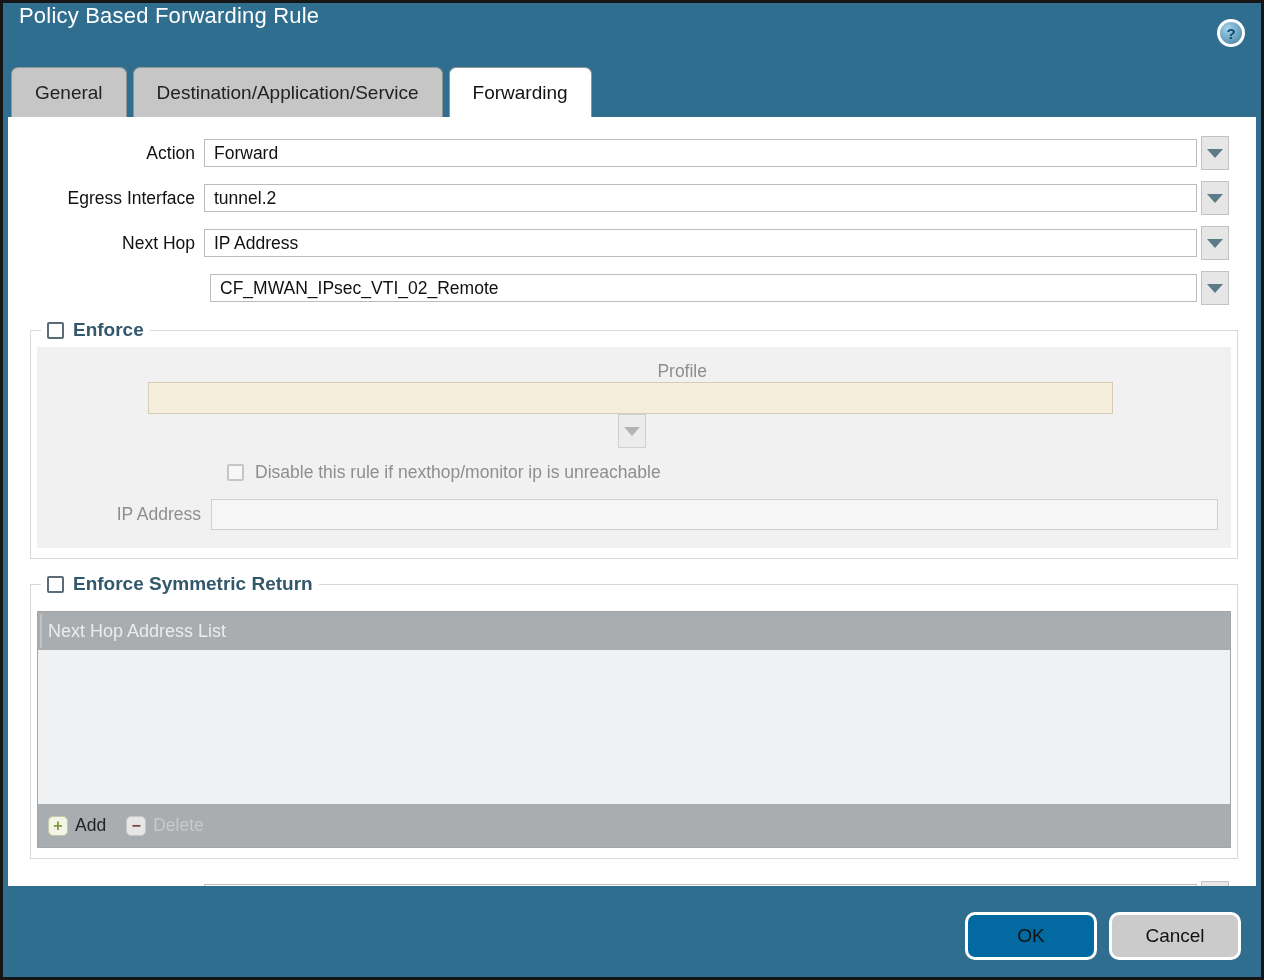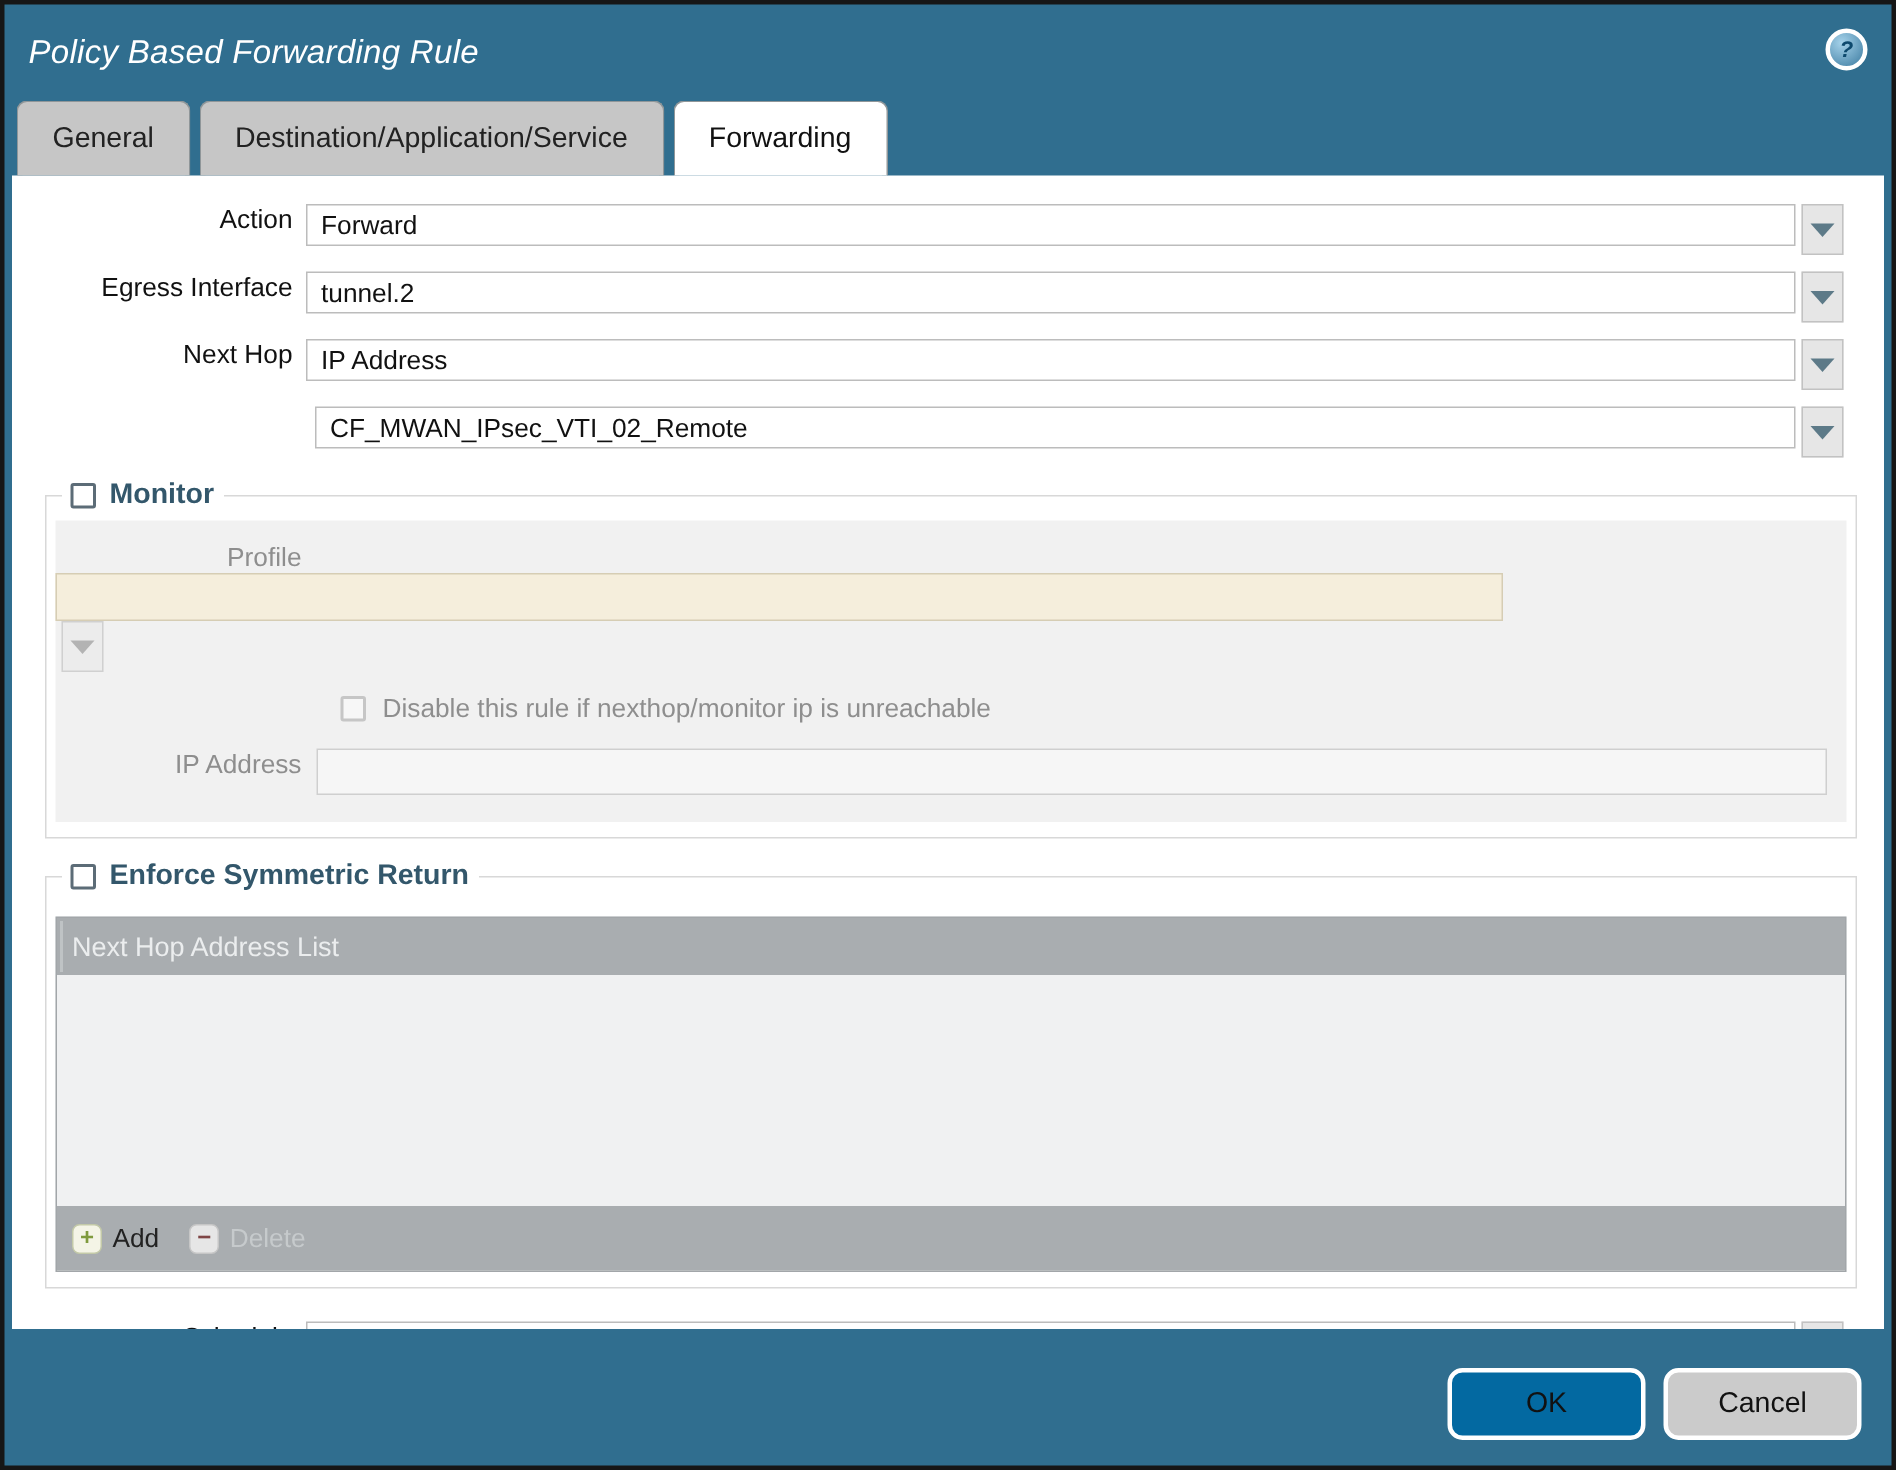--- a/index.html
+++ b/index.html
@@ -6,22 +6,22 @@
   body { font-family:"Liberation Sans", sans-serif; background:#222; }
   .dialog {
     width:1264px; height:980px;
     background:#306e8f;
     border:3px solid #161616;
     position:relative;
     overflow:hidden;
   }
   
   .titlebar {
-    height:64px; display:flex; align-items:center;
-    padding:0 16px; position:relative;font-style:italic;
+    height:64px; display:flex; 
+    padding:0 16px; position:relative;
   }
   .title { color:#fff; font-size:22px; letter-spacing:0.2px; }
   .help-icon {
     position:absolute; right:16px; top:16px;
     width:28px; height:28px; border-radius:50%;
     border:3px solid #fff;
     background:radial-gradient(circle at 35% 30%, #a5d2ea, #3c7ba0);
     color:#0e4a6e; font-size:15px; font-weight:bold;
     display:flex; align-items:center; justify-content:center;
     cursor:pointer;
@@ -33,21 +33,21 @@
     border-radius:7px 7px 0 0; padding:0 23px;
     display:flex; align-items:center;
     font-size:19px; color:#222; cursor:pointer; white-space:nowrap;
   }
   .tab.active { background:#fff; color:#111; }
   
   .content {
     background:#fff; margin:0 5px; height:769px;
     padding-top:19px; overflow:hidden;
   }
-  .form-row { display:flex; align-items:flex-start; margin-bottom:11px; }
+  .form-row { display:flex; align-items:center; margin-bottom:11px; }
   .form-label {
     width:196px; padding-right:9px; flex:none;
     text-align:right; font-size:17.5px; color:#111;
   }
   .select-box {
     width:993px; height:28px; border:1px solid #bcbcbc; background:#fff;
     display:flex; align-items:center; padding:0 9px;
     font-size:17.5px; color:#111; cursor:pointer;
   }
   .select-box.indented { width:987px; margin-left:6px; }
@@ -181,21 +181,21 @@
       <div class="form-label"></div>
       <div class="select-box indented">CF_MWAN_IPsec_VTI_02_Remote</div>
       <div class="dd-btn">
         <span class="tri"></span>
       </div>
     </div>
 
     <fieldset>
       <legend>
         <span class="cb"></span>
-        <span>Monitor</span>
+        <span>Enforce</span>
       </legend>
       <div class="panel">
         <div class="form-row" style="margin-bottom:0;flex-direction:column;">
           <div class="inner-label">Profile</div>
           <div class="select-box profile-field"></div>
           <div class="dd-btn disabled">
             <span class="tri"></span>
           </div>
         </div>
         <div class="cb-row">

